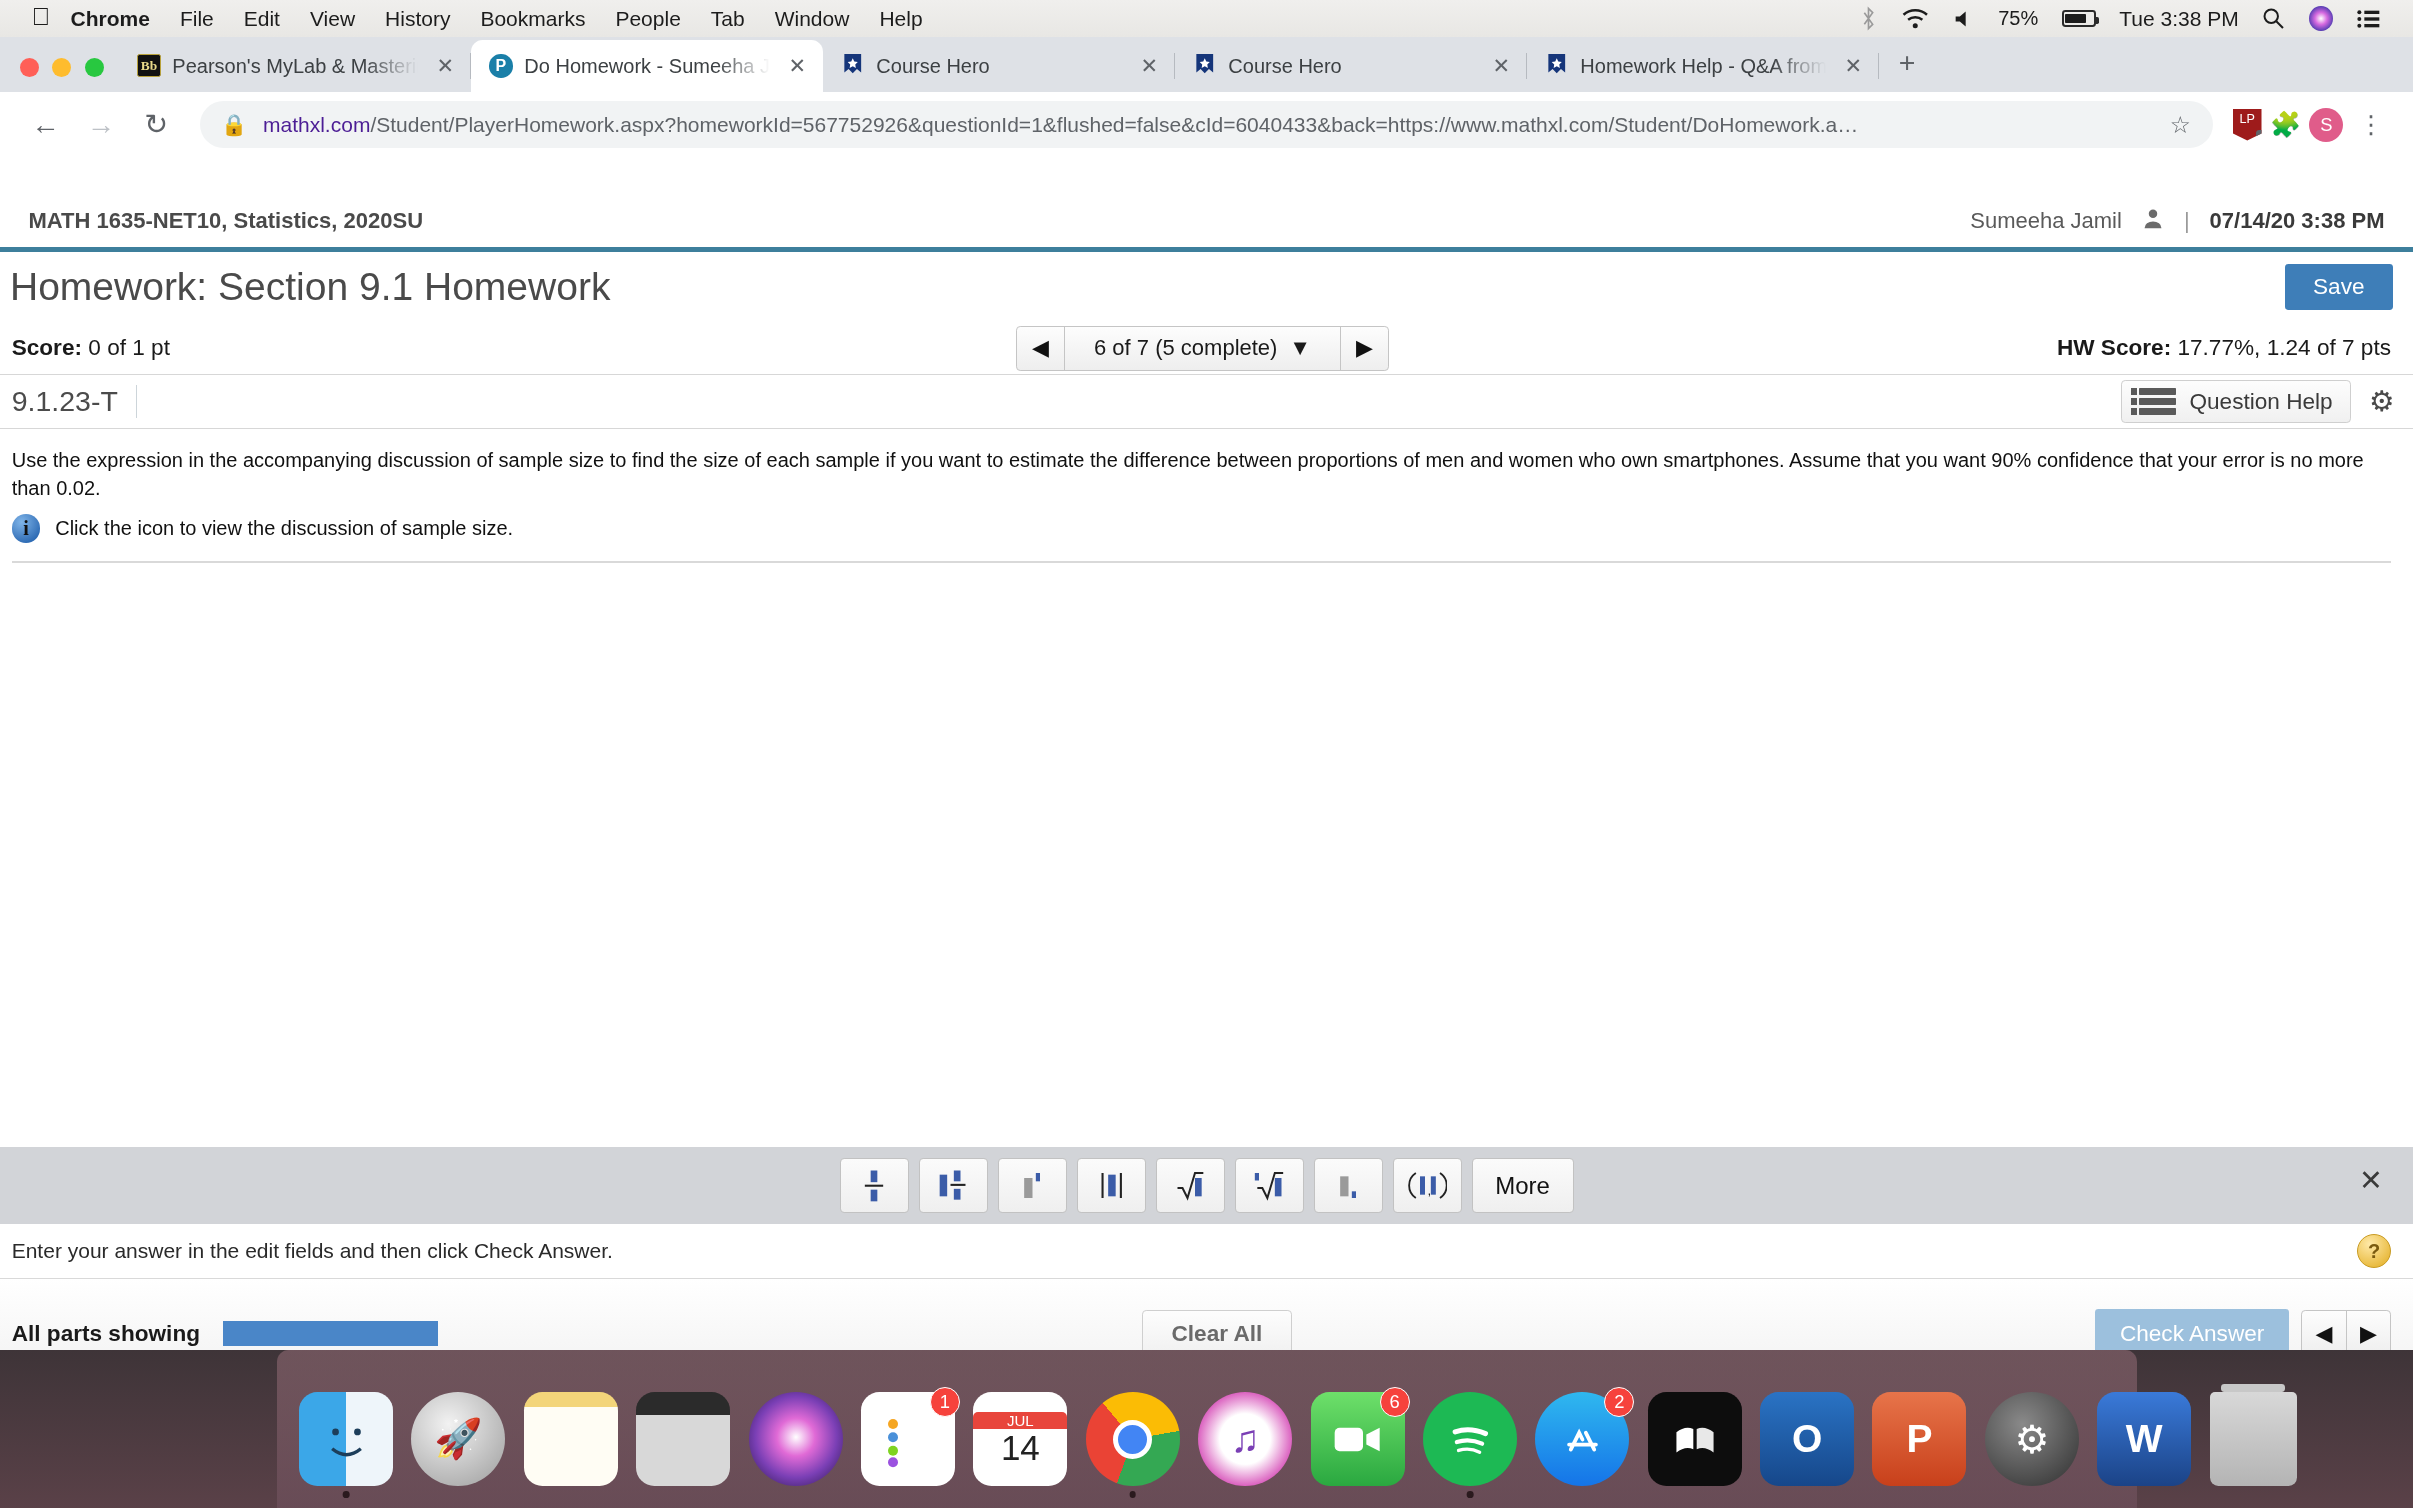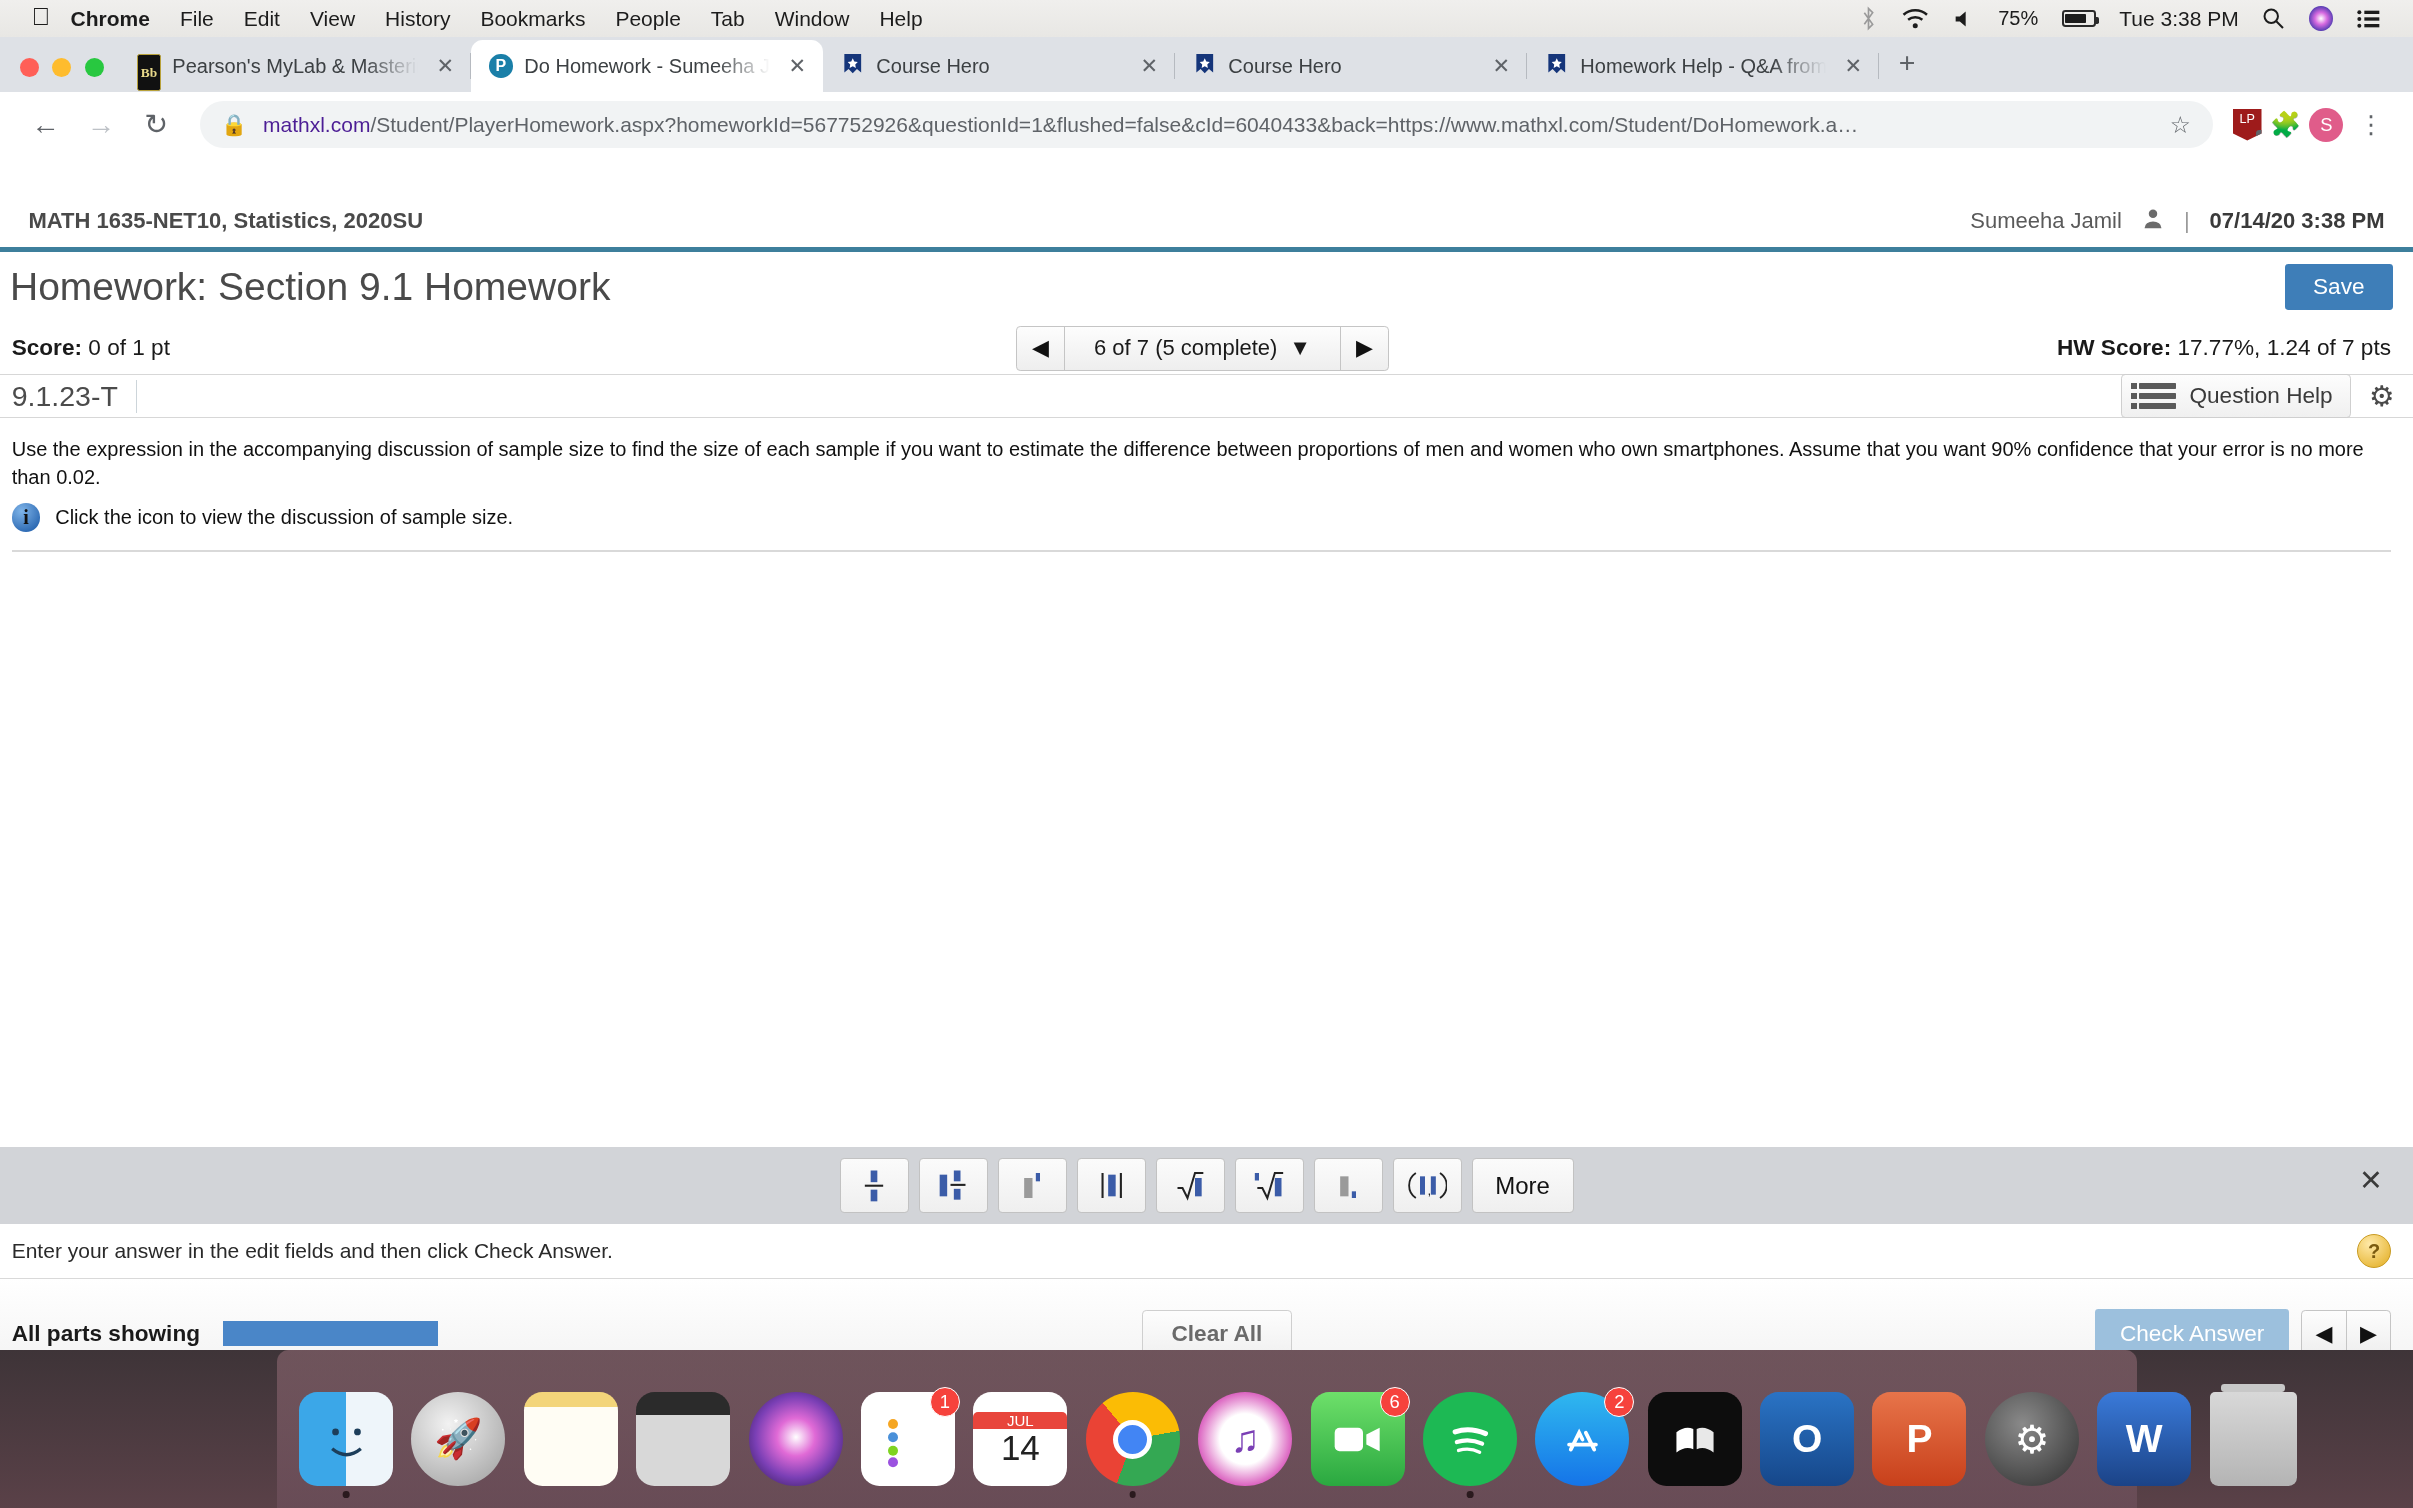--- a/index.html
+++ b/index.html
@@ -76,21 +76,21 @@
   }
   .tab-title {
     flex: 1; white-space: nowrap; overflow: hidden;
     text-overflow: clip;
     -webkit-mask-image: linear-gradient(to right, #000 78%, transparent 100%);
             mask-image: linear-gradient(to right, #000 78%, transparent 100%);
   }
   .tab-close { font-size: 21px; color: #5f6368; padding: 0 6.7px; }
   .favicon { width: 23.5px; height: 23.5px; flex: none; }
   .fav-bb {
-    width:23.5px;height:37px;background:#111;border:1.7px solid #b8a13a;border-radius:2.5px;
+    width:23.5px;height:23px;background:#111;border:1.7px solid #b8a13a;border-radius:2.5px;
     color:#e8d98a;font-size:13.4px;font-weight:bold;display:flex;align-items:center;justify-content:center;
     font-family:"Liberation Serif", serif;
   }
   .fav-p {
     width:23.5px;height:23.5px;border-radius:50%;background:#1a7fa8;
     color:#fff;font-size:16px;font-weight:bold;display:flex;align-items:center;justify-content:center;
   }
   .newtab { font-size: 28.5px; color: #5f6368; padding: 0 20px 13.4px 20px; align-self: flex-end; }
 
   
@@ -160,21 +160,21 @@
     background: linear-gradient(to bottom,#fdfdfd,#eeeeee); overflow: hidden; height: 45px;
   }
   .pager-arrow { width: 47px; display:flex; align-items:center; justify-content:center; font-size:22px; color:#111; }
   .pager-mid {
     display:flex; align-items:center; gap:11.7px; padding: 0 29px; font-size: 22px; color:#1a1a1a;
     border-left:0.8px solid #c5c5c5; border-right:0.8px solid #c5c5c5;
   }
   .hw-score { margin-left: auto; font-size: 22.6px; }
 
   .qid-row {
-    height: 44px; display: flex; align-items: center;
+    height: 55px; display: flex; align-items: center;
     border-top: 1.7px solid #d7d7d7; border-bottom: 1.7px solid #d7d7d7;
     padding: 0 18.4px 0 11.7px; background: #fff;
   }
   .qid { font-size: 28.5px; color: #4b4b4b; padding-right: 18.4px; border-right: 1.7px solid #cdd5da; }
   .qhelp-wrap { margin-left: auto; display: flex; align-items: center; gap: 18.4px; }
   .qhelp-btn {
     display:flex; align-items:center; gap: 13.4px; border:0.8px solid #cfcfcf; border-radius:4.2px;
     background: linear-gradient(to bottom,#fdfdfd,#f0f0f0); padding: 7.5px 17px; font-size: 22.6px; color:#3a3a3a;
   }
   .qhelp-icon { display:flex; flex-direction:column; gap:3.4px; }

